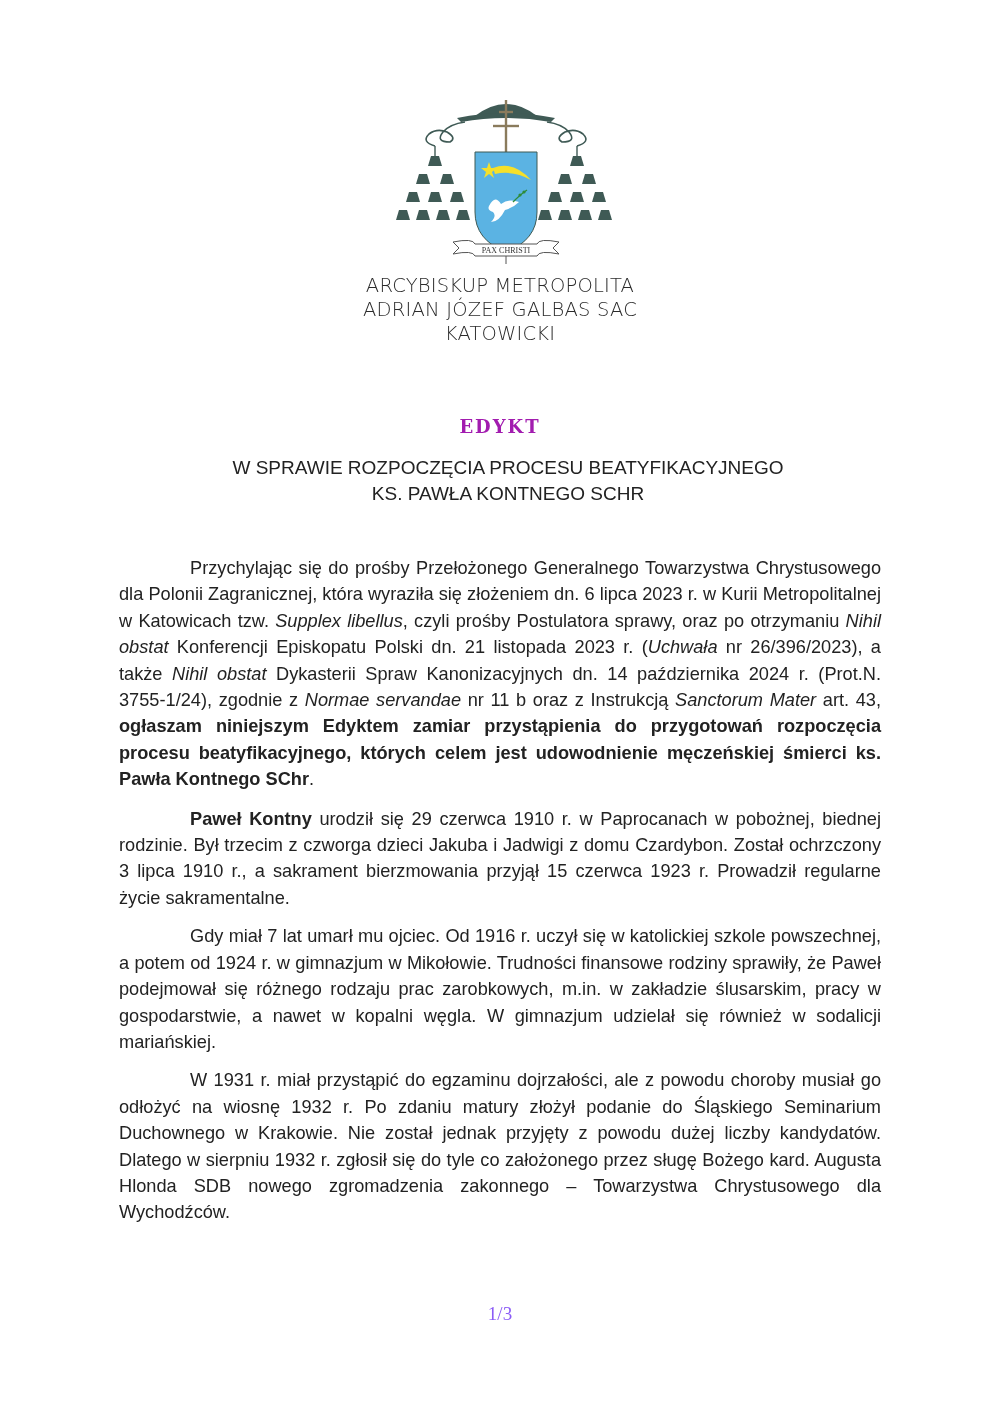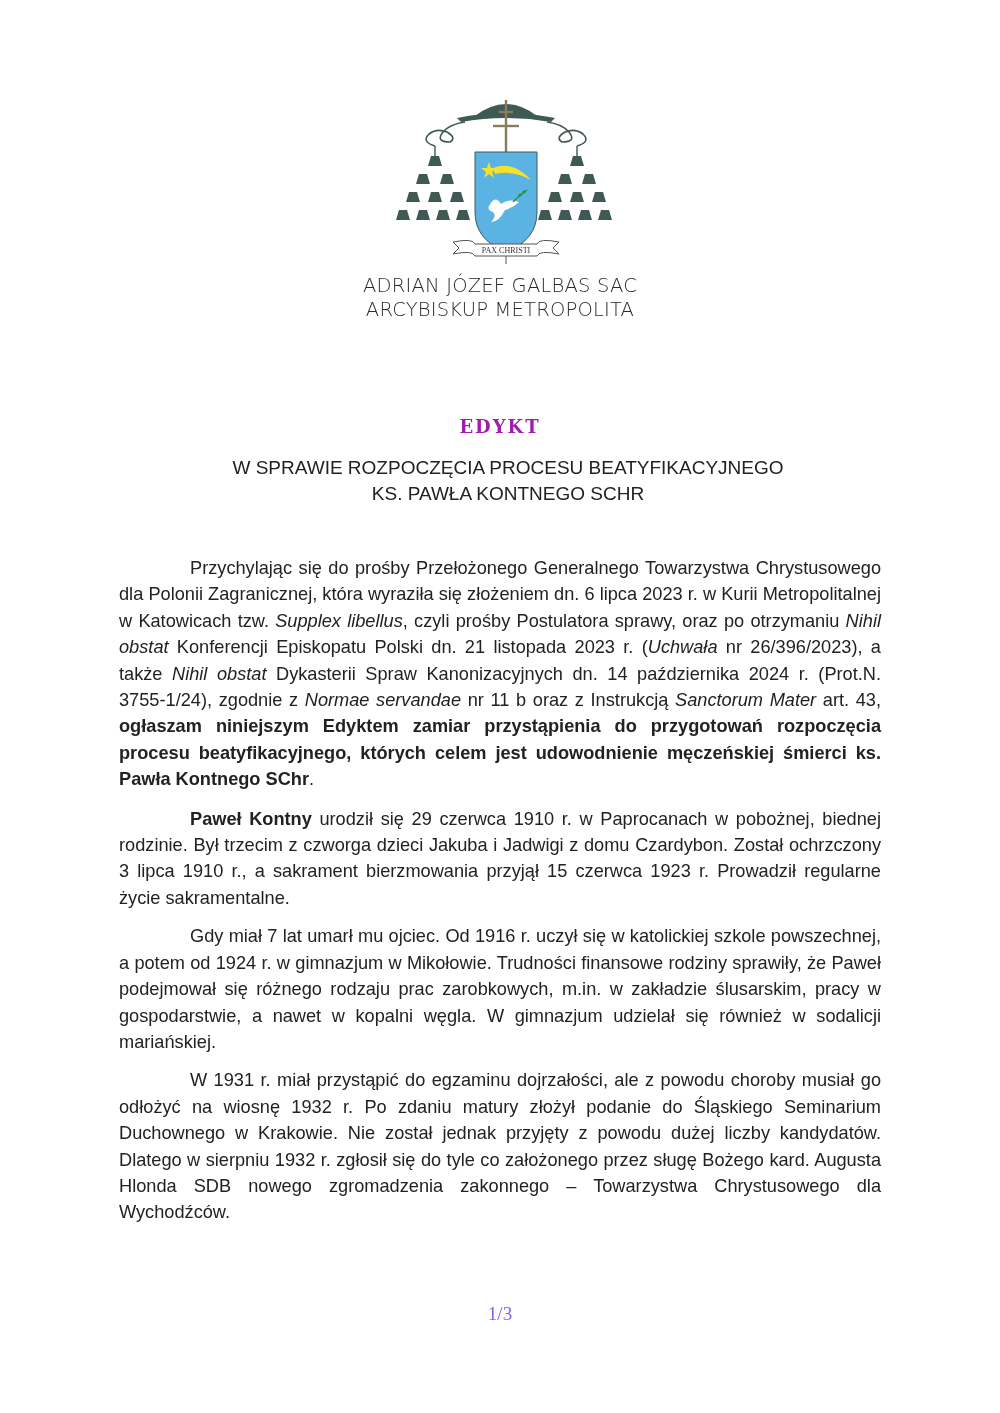--- a/index.html
+++ b/index.html
@@ -82,22 +82,23 @@
     <path d="M118 108 Q126 100 132 96" stroke="#2e8b3a" stroke-width="1.4" fill="none"></path>
     <circle cx="125" cy="101" r="1.6" fill="#2e8b3a"></circle>
       <circle cx="129" cy="98" r="1.6" fill="#2e8b3a"></circle>
 
     <path d="M111 158 L111 170" stroke="#555" stroke-width="1"></path>
     <path d="M58 148 Q78 144 80 150 L142 150 Q144 144 164 148 L158 154 L164 160 Q144 156 142 162 L80 162 Q78 156 58 160 L64 154 Z" fill="#ffffff" stroke="#555" stroke-width="1"></path>
     <text x="111" y="159" text-anchor="middle" font-family="Liberation Serif, serif" font-size="8" fill="#333">PAX CHRISTI</text>
   </svg>
 
   <div class="issuer">
+    <div>ARCYBISKUP METROPOLITA</div>
     <div>ADRIAN JÓZEF GALBAS SAC</div>
-    <div>ARCYBISKUP METROPOLITA</div>
+    <div>KATOWICKI</div>
   </div>
 
   <div class="title">EDYKT</div>
   <div class="subtitle">
     <div>W SPRAWIE ROZPOCZĘCIA PROCESU BEATYFIKACYJNEGO</div>
     <div>KS. PAWŁA KONTNEGO SCHR</div>
   </div>
 
   <div class="body" id="body">
       <p class="first"><span>Przychylając się do prośby Przełożonego Generalnego Towarzystwa Chrystusowego dla Polonii Zagranicznej, która wyraziła się złożeniem dn. 6 lipca 2023 r. w Kurii Metropolitalnej w Katowicach tzw. </span><i>Supplex libellus</i><span>, czyli prośby Postulatora sprawy, oraz po otrzymaniu </span><i>Nihil obstat</i><span> Konferencji Episkopatu Polski dn. 21 listopada 2023 r. (</span><i>Uchwała</i><span> nr 26/396/2023), a także </span><i>Nihil obstat</i><span> Dykasterii Spraw Kanonizacyjnych dn. 14 października 2024 r. (Prot.N. 3755-1/24), zgodnie z </span><i>Normae servandae</i><span> nr 11 b oraz z Instrukcją </span><i>Sanctorum Mater</i><span> art. 43, </span><b>ogłaszam niniejszym Edyktem zamiar przystąpienia do przygotowań rozpoczęcia procesu beatyfikacyjnego, których celem jest udowodnienie męczeńskiej śmierci ks. Pawła Kontnego SChr</b><span>.</span></p>

